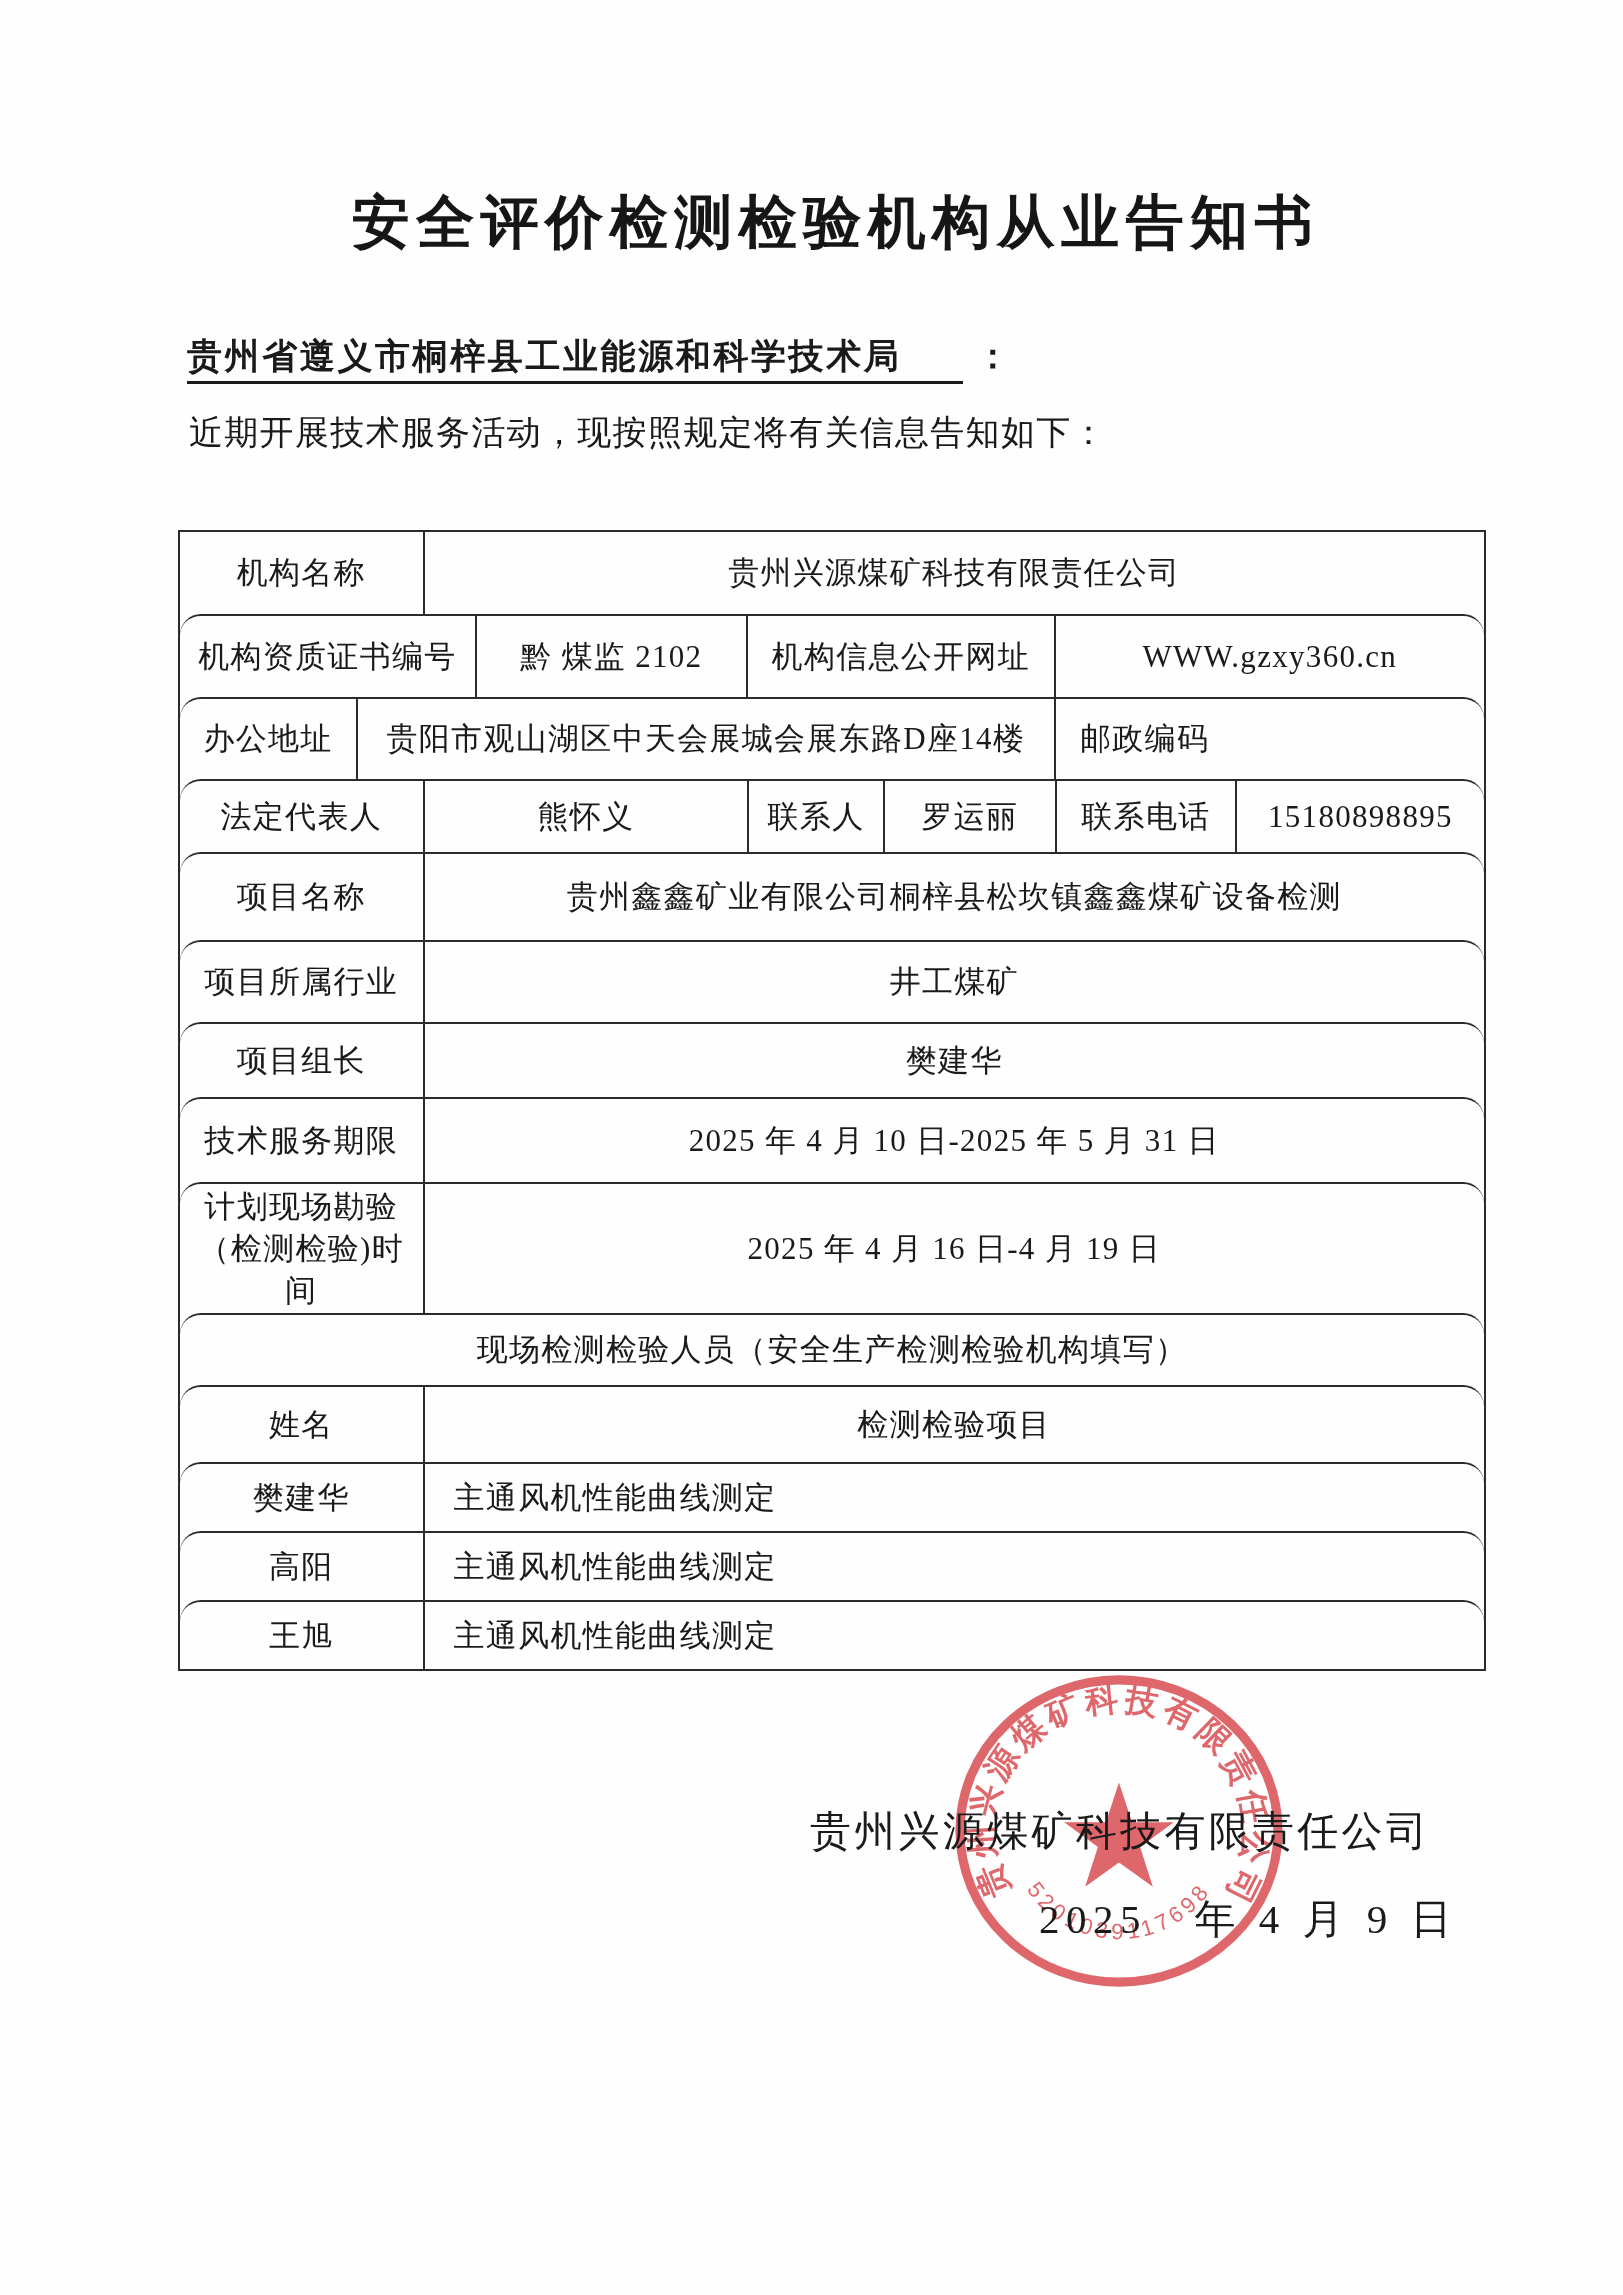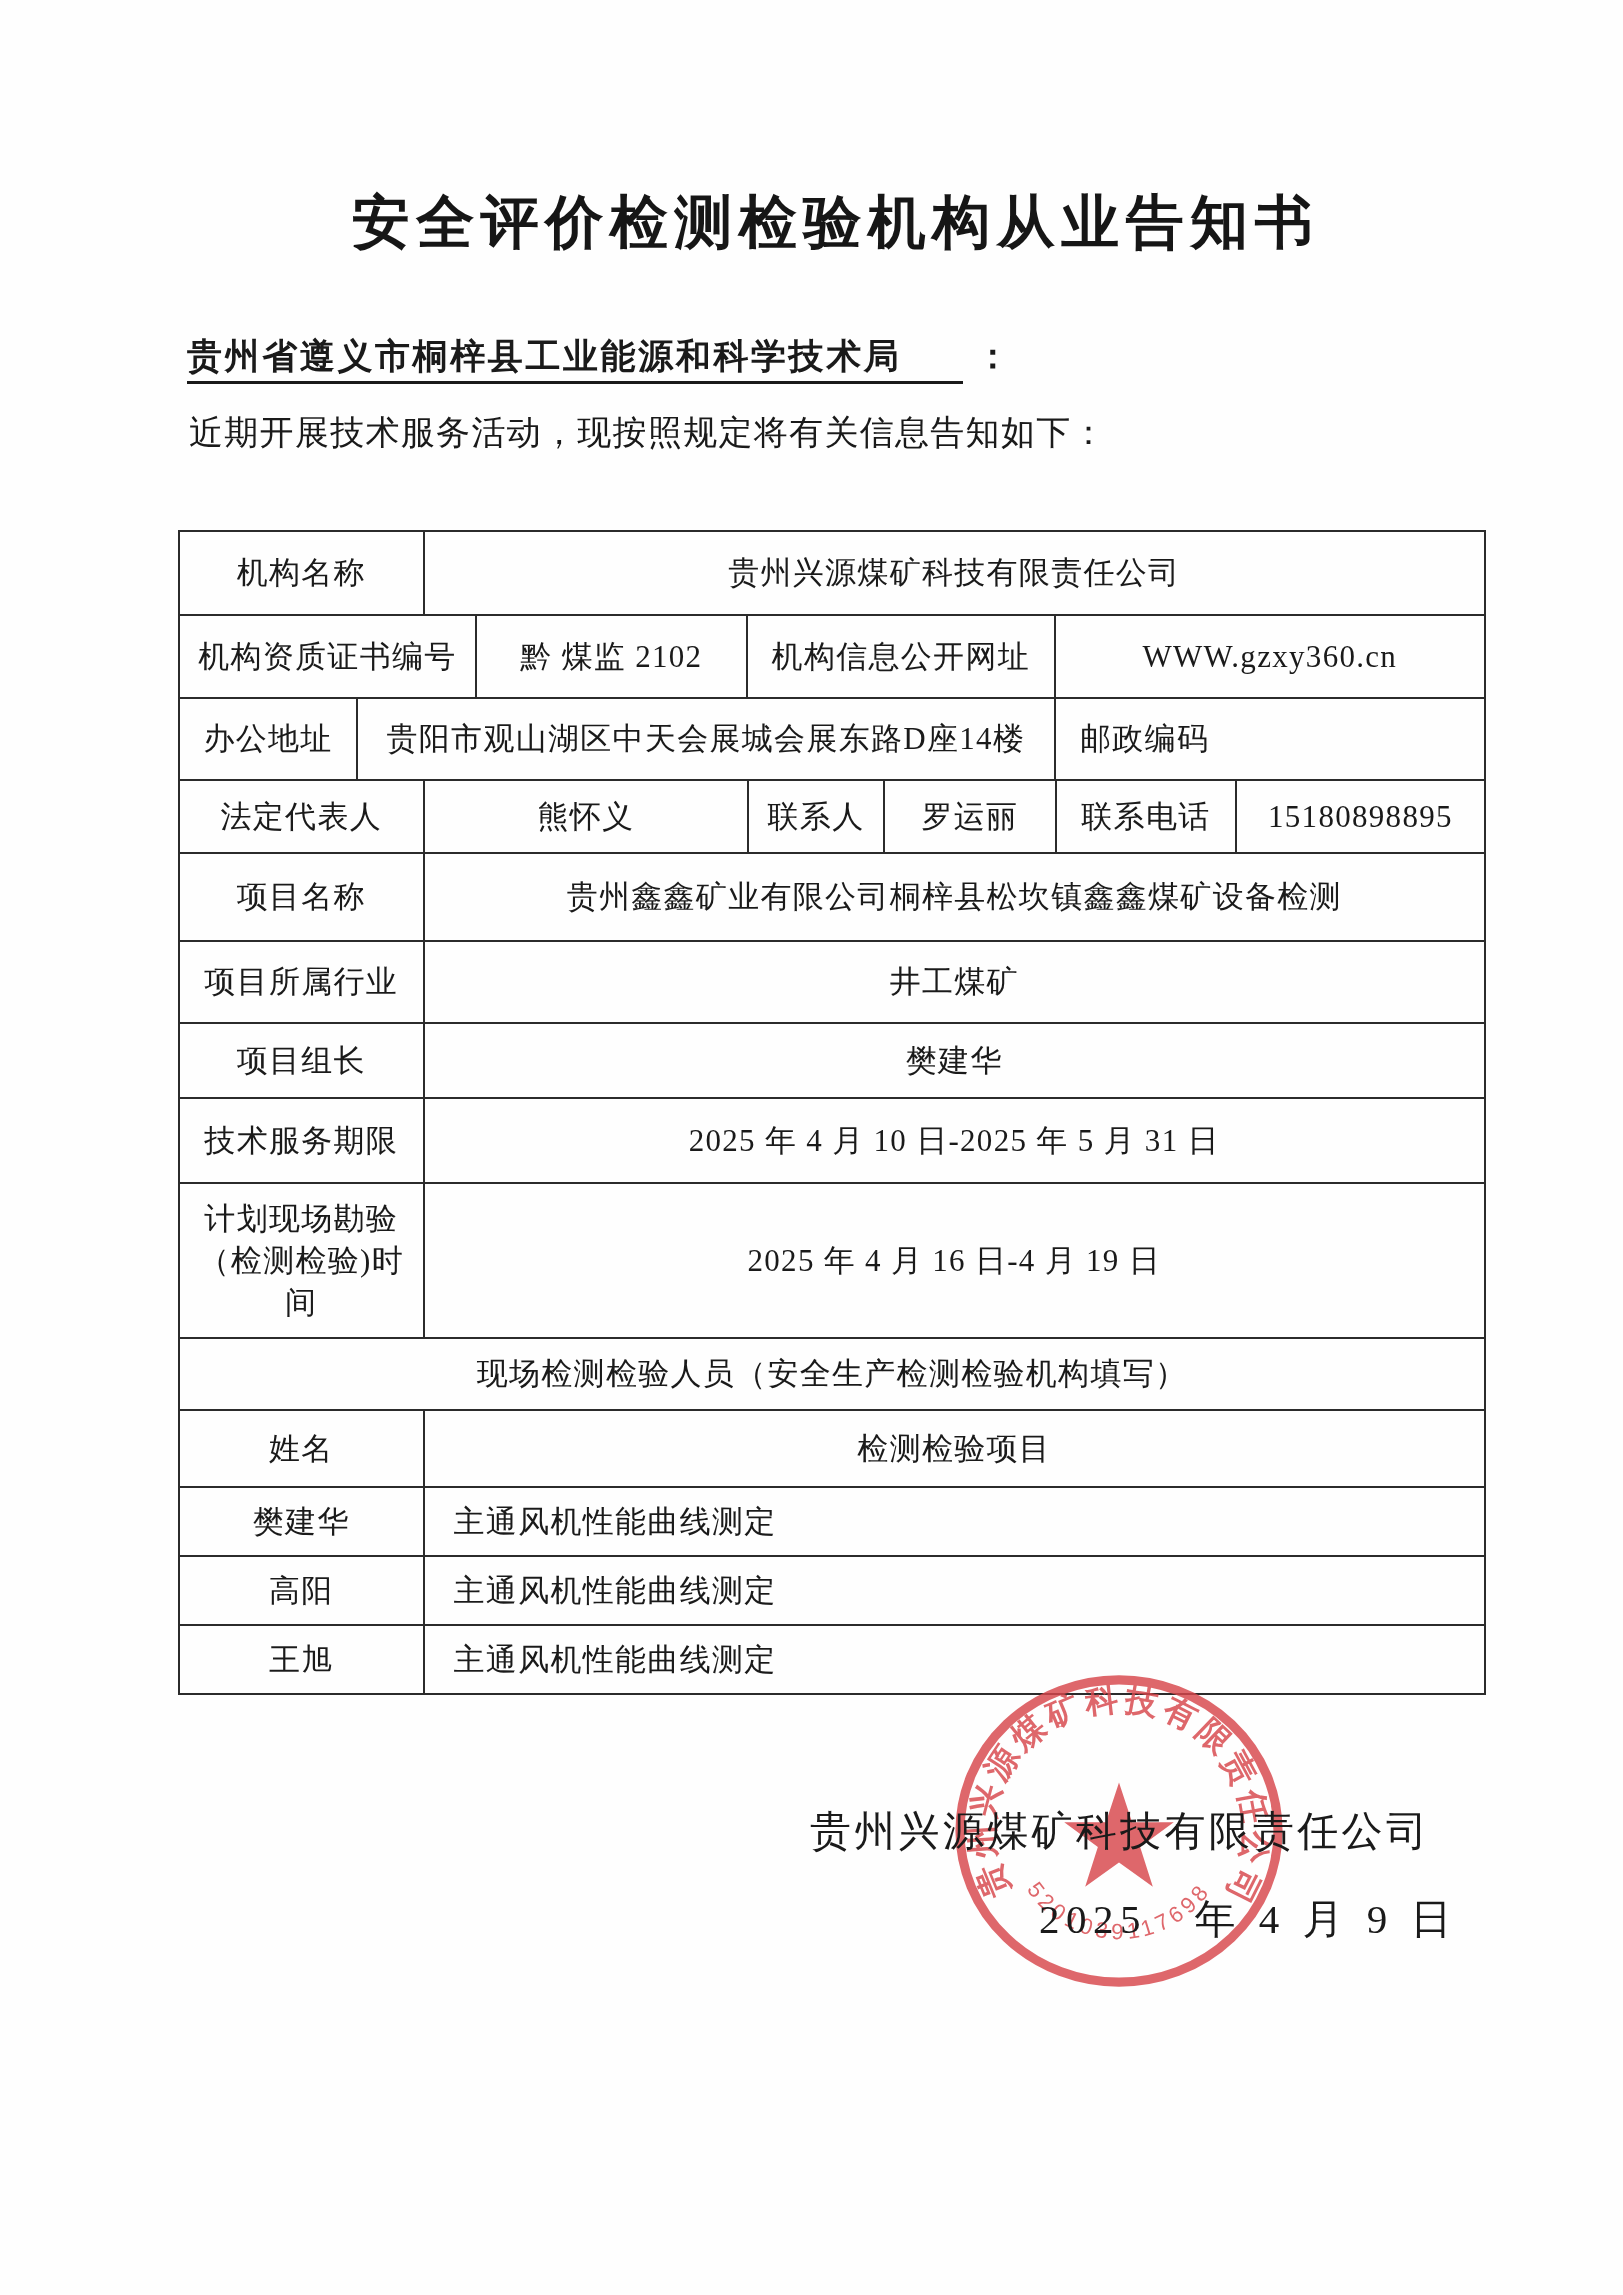--- a/index.html
+++ b/index.html
@@ -41,42 +41,42 @@
     border-bottom:2.6px solid #1a1a1a;
     padding:0 9.2px 3.9px 9.2px;
   }
   
   .doc-table{
     position:absolute;left:178px;top:530px;width:1308px;
     border:2.6px solid #2b2b2b;
     box-sizing:border-box;
     font-size:31px;
   }
-  .trow{display:flex;box-sizing:border-box;border-top:2.6px solid #2b2b2b;}
+  .trow{display:flex;box-sizing:border-box;border-top:2.6px solid #2b2b2b;border-radius:21px;}
   .trow:first-child{border-top:none;}
   .tcell{
     box-sizing:border-box;
     border-left:2px solid #2b2b2b;
     display:flex;align-items:center;justify-content:center;
     text-align:center;
     padding:3.9px 9.2px;
     letter-spacing:1.3px;
   }
   .tcell:first-child{border-left:none;}
   .tcell.left{justify-content:flex-start;text-align:left;padding-left:29px;}
   
   .w135{width:13.5%;} .w138{width:13.8%;} .w186{width:18.6%;}
   .w192{width:19.1%;} .w208{width:20.8%;} .w226{width:22.6%;}
   .w236{width:23.6%;} .w249{width:24.9%;} .w104{width:10.4%;}
   .w132{width:13.2%;} .w330{width:33.0%;} .w535{width:53.5%;}
   .w814{width:81.4%;} .w100{width:100%;}
   
   .h125{height:82px;} .h127{height:83px;} .h126{height:82px;}
   .h112{height:73px;} .h135{height:88px;} .h115{height:75px;}
-  .h130{height:85px;} .h200{height:155px;} .h110{height:72px;}
+  .h130{height:85px;} .h200{height:131px;} .h110{height:72px;}
   .h118{height:77px;} .h105{height:69px;}
   
   .sig-company{
     position:absolute;left:810px;top:1804px;
     font-size:41px;letter-spacing:3.3px;white-space:nowrap;
     z-index:3;
   }
   .sig-date{
     position:absolute;left:1039px;top:1892px;
     font-size:41px;letter-spacing:6.5px;white-space:nowrap;

